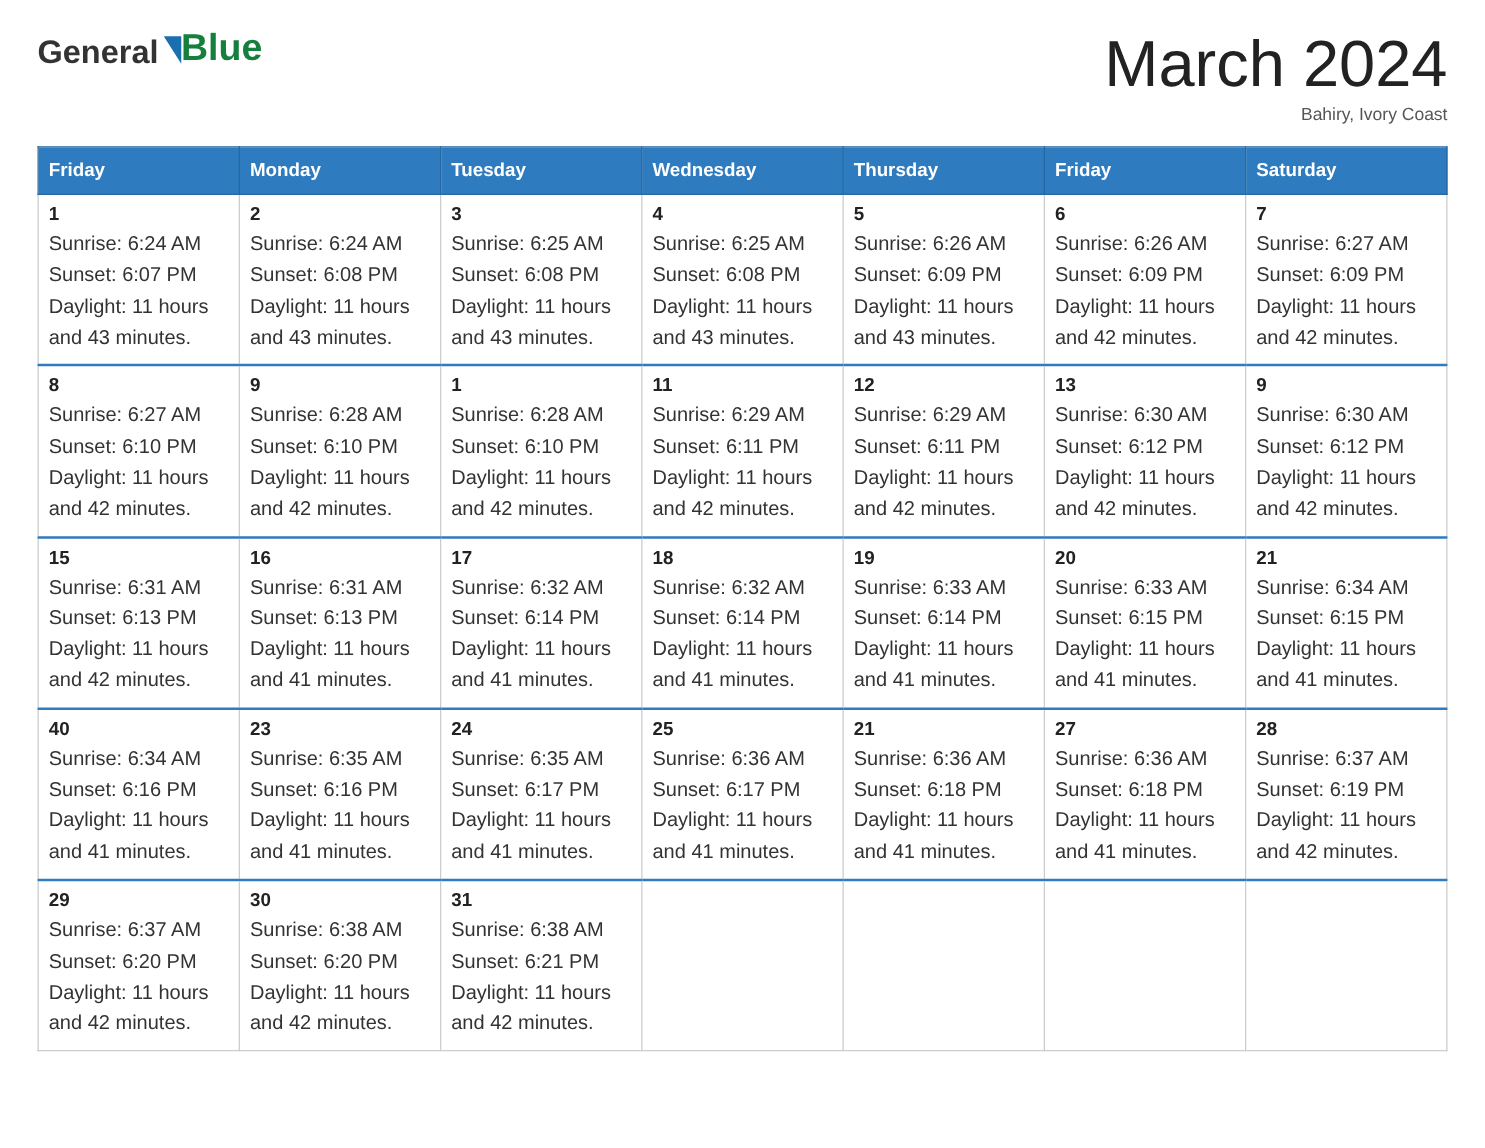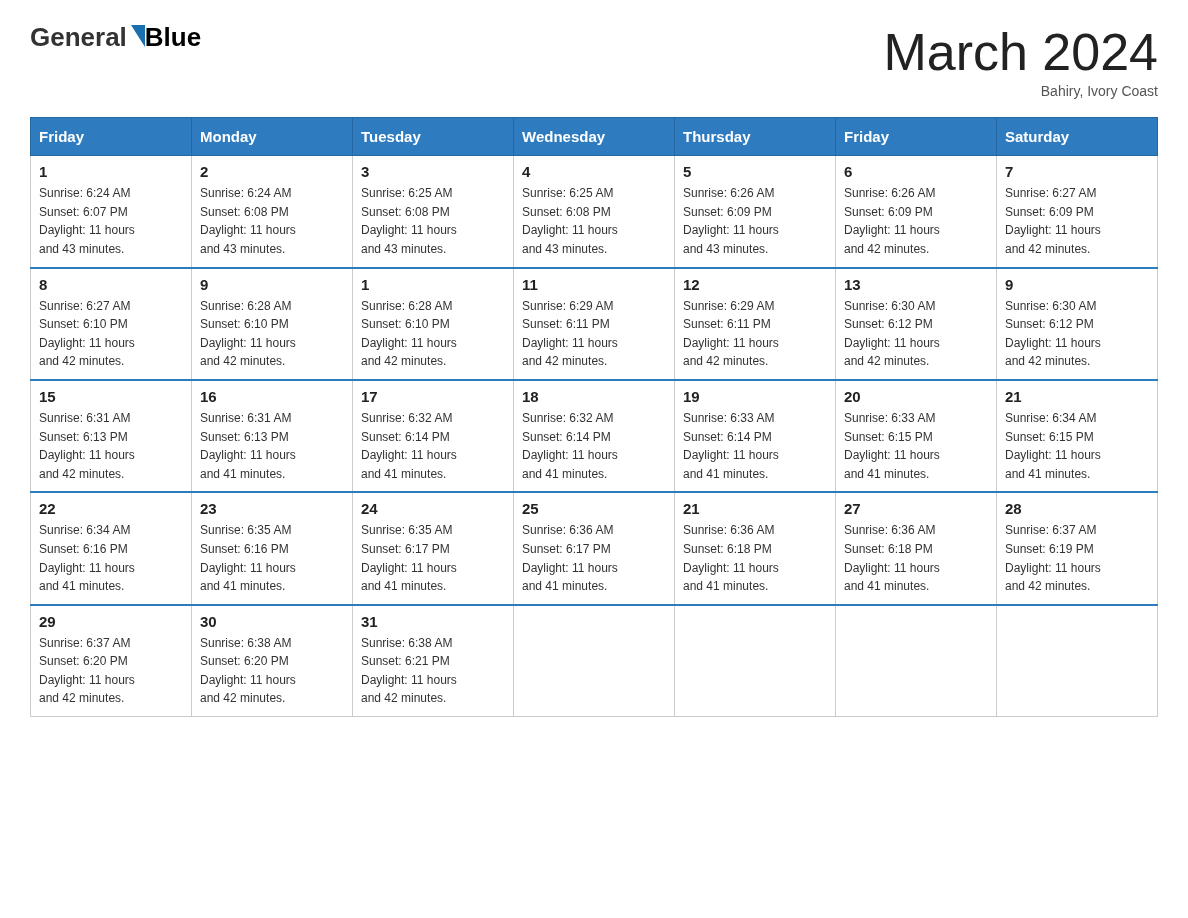--- a/index.html
+++ b/index.html
@@ -21,23 +21,23 @@
       flex-direction: row;
       align-items: flex-end;
     }
     .logo-text-general {
       font-size: 26px;
       font-weight: bold;
       color: #333;
       line-height: 1;
     }
     .logo-text-blue {
-      font-size: 26px;
-      font-weight: bold;
-      color: #000000;
+      font-size: 30px;
+      font-weight: bold;
+      color: #15803d;
       line-height: 1;
     }
     .logo-row {
       display: flex;
       align-items: center;
       gap: 0;
     }
     .logo-triangle {
       width: 0;
       height: 0;
@@ -86,21 +86,21 @@
     .calendar tbody tr td.empty {
       background: #fff;
     }
     .day-number {
       font-size: 15px;
       font-weight: bold;
       color: #222;
       margin-bottom: 4px;
     }
     .day-info {
-      font-size: 12px;
+      font-size: 16px;
       color: #333;
       line-height: 1.55;
     }
     .row-divider td {
       border-top: 2px solid #2e7bbf !important;
     }
   </style>
 </head>
 <body>
 
@@ -216,21 +216,21 @@
           <div class="day-number">20</div>
           <div class="day-info">Sunrise: 6:33 AM<br>Sunset: 6:15 PM<br>Daylight: 11 hours<br>and 41 minutes.</div>
         </td>
         <td>
           <div class="day-number">21</div>
           <div class="day-info">Sunrise: 6:34 AM<br>Sunset: 6:15 PM<br>Daylight: 11 hours<br>and 41 minutes.</div>
         </td>
       </tr>
       <tr class="row-divider">
         <td>
-          <div class="day-number">22</div>
+          <div class="day-number">40</div>
           <div class="day-info">Sunrise: 6:34 AM<br>Sunset: 6:16 PM<br>Daylight: 11 hours<br>and 41 minutes.</div>
         </td>
         <td>
           <div class="day-number">23</div>
           <div class="day-info">Sunrise: 6:35 AM<br>Sunset: 6:16 PM<br>Daylight: 11 hours<br>and 41 minutes.</div>
         </td>
         <td>
           <div class="day-number">24</div>
           <div class="day-info">Sunrise: 6:35 AM<br>Sunset: 6:17 PM<br>Daylight: 11 hours<br>and 41 minutes.</div>
         </td>

